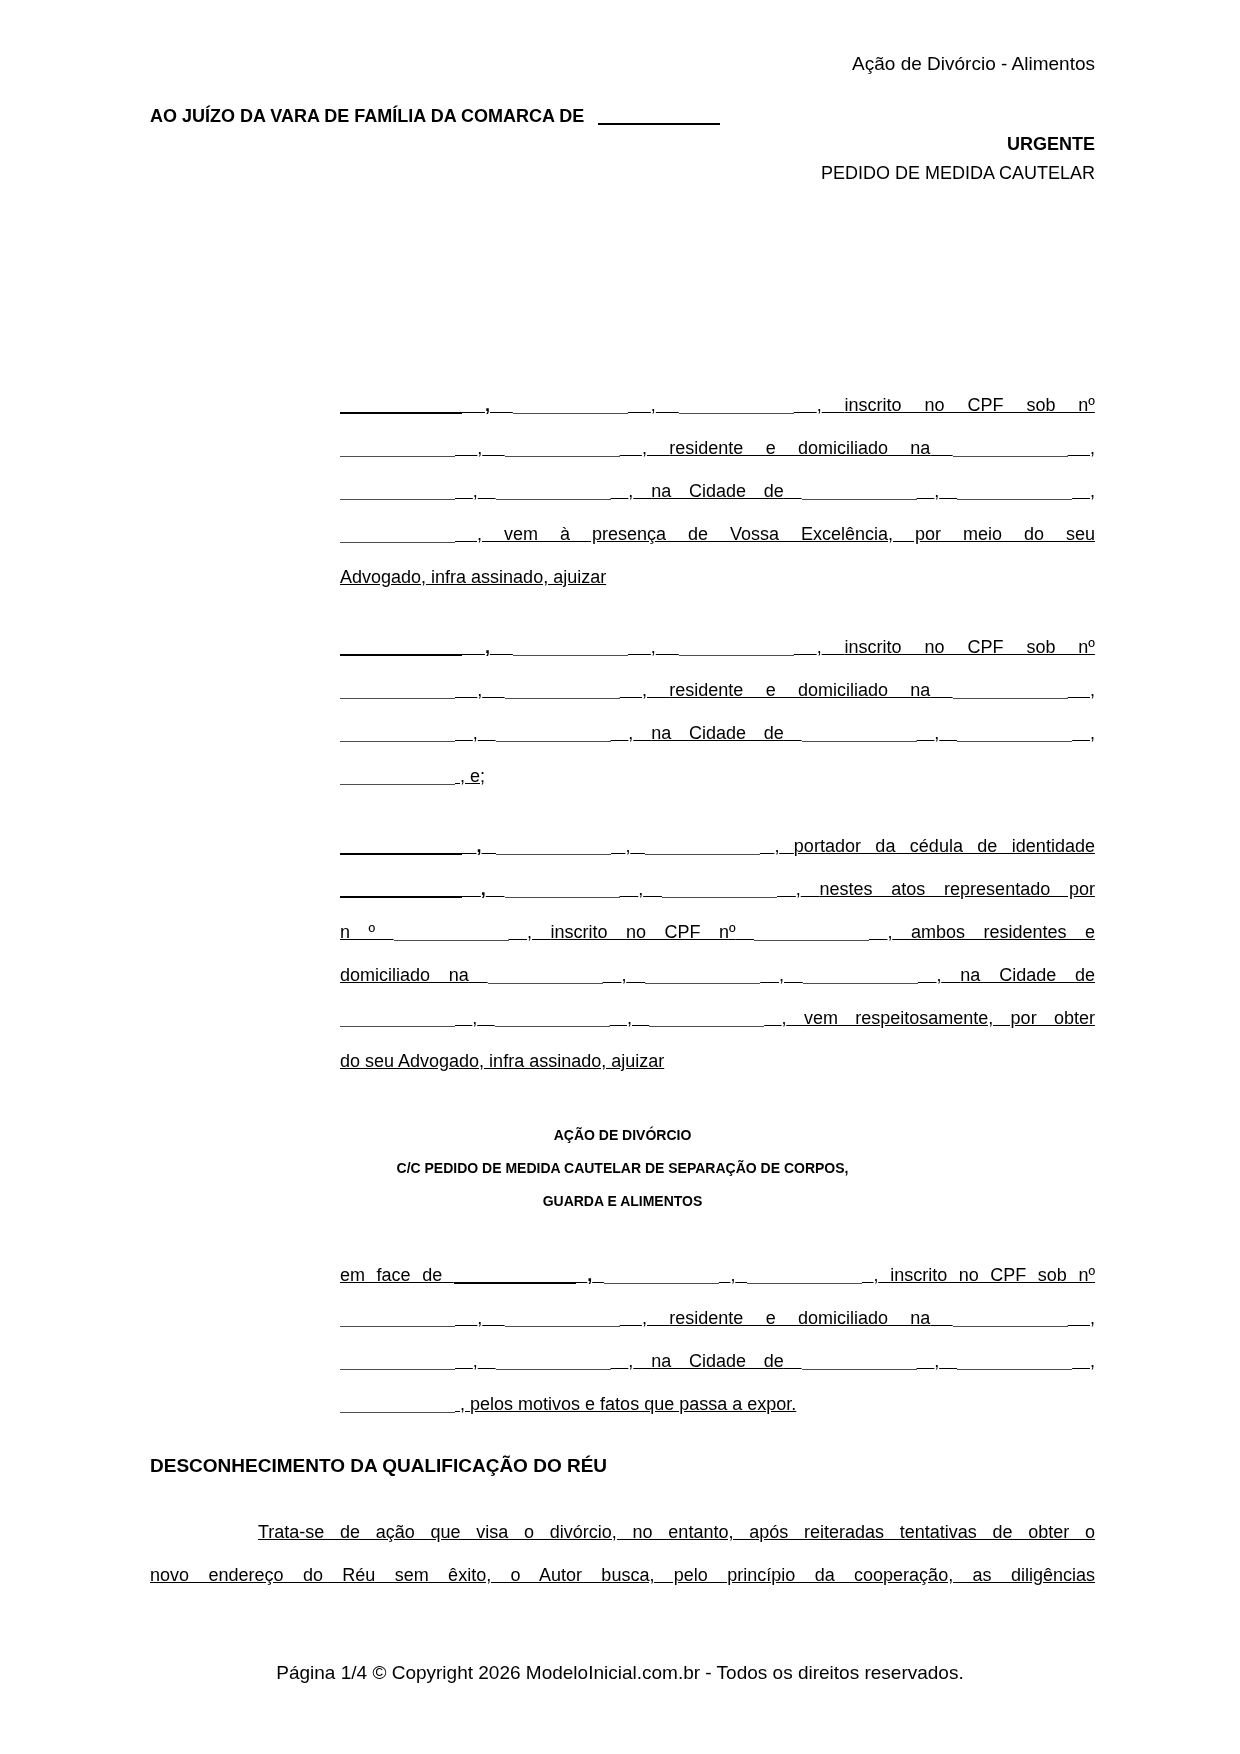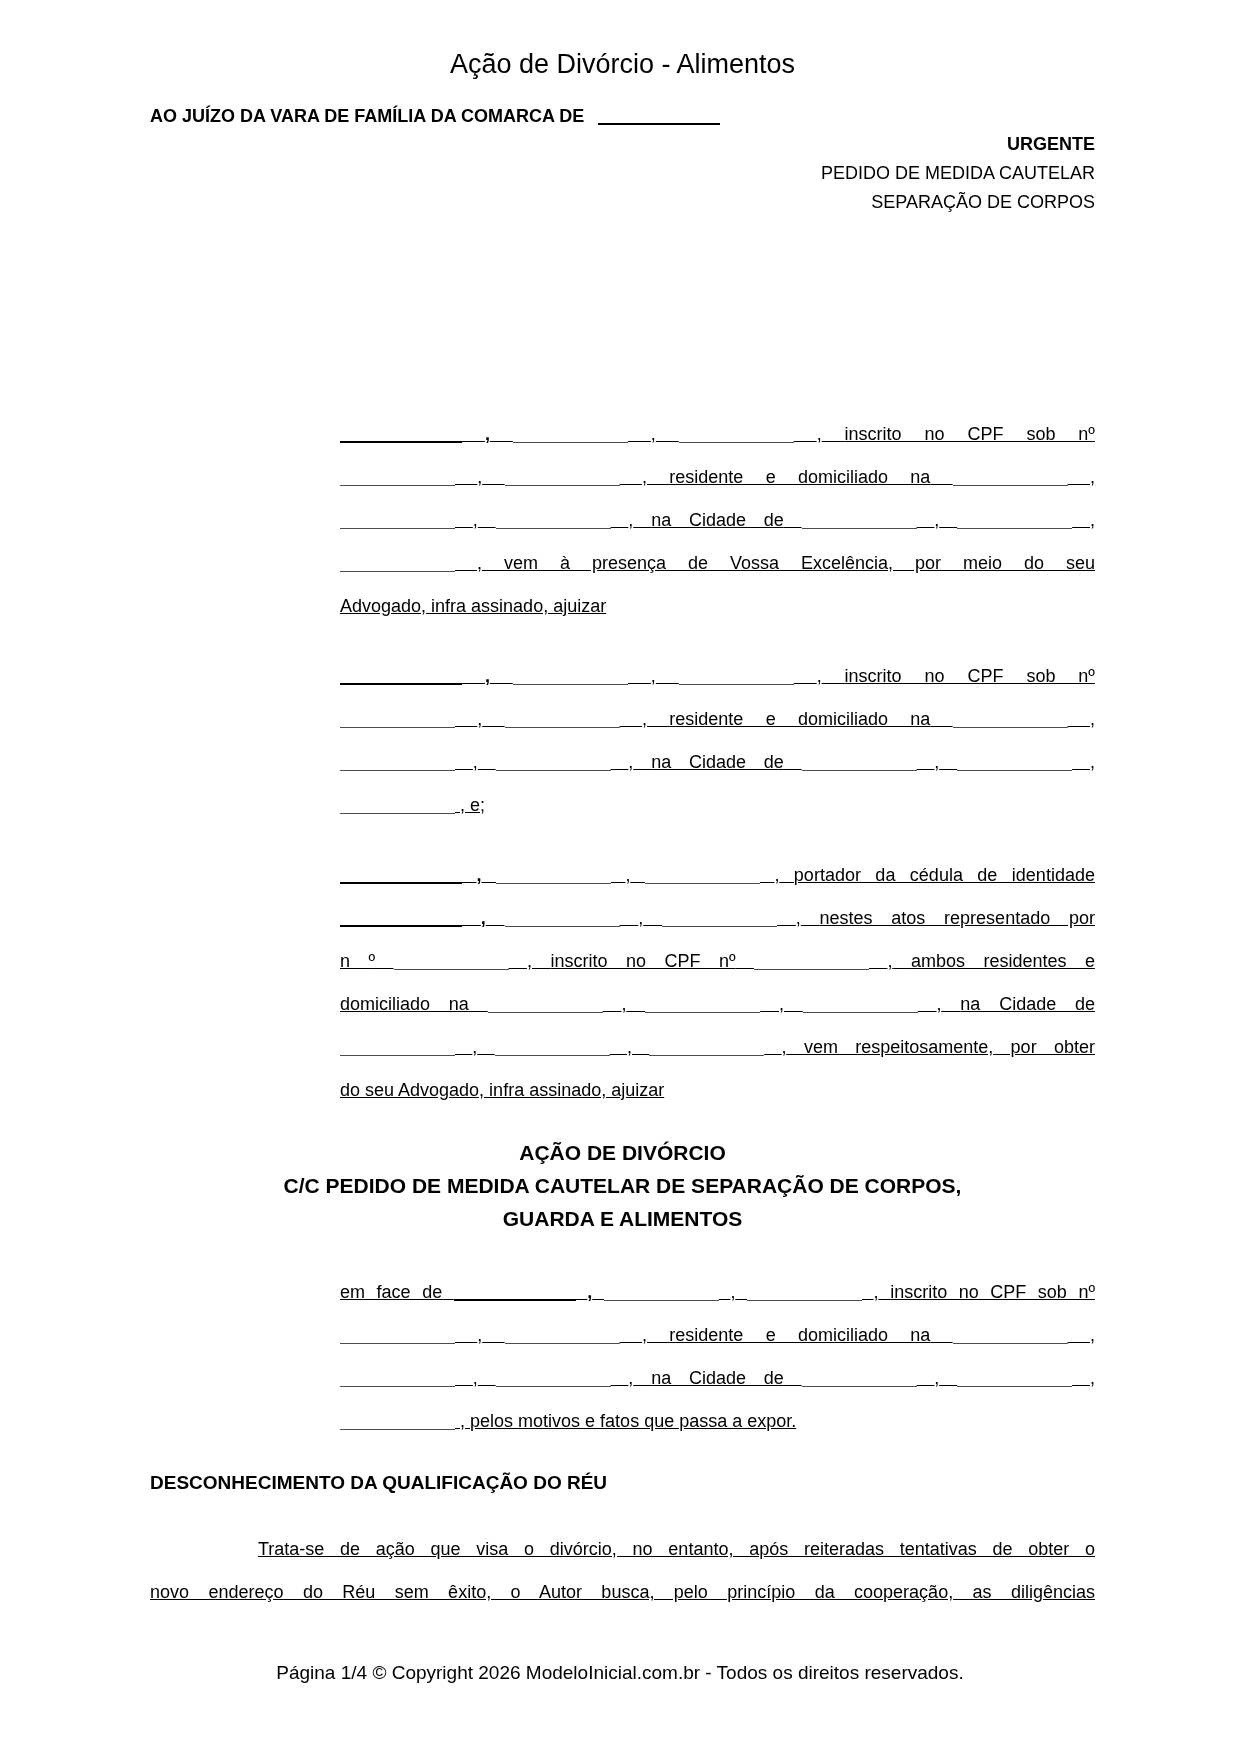--- a/index.html
+++ b/index.html
@@ -8,22 +8,22 @@
     background: #ffffff;
     position: relative;
     overflow: hidden;
     font-family: "Liberation Sans", "DejaVu Sans", sans-serif;
     color: #000;
   }
   .page { padding: 0 145px 0 150px; }
 
   .title {
     margin: 0; padding-top: 50px;
-    font-size: 27px; font-weight: 400;
-    line-height: 28px; text-align: center;
+    font-size: 19px; font-weight: 400;
+    line-height: 28px; text-align: right;
   }
 
   .addressee {
     margin-top: 24px;
     font-size: 18px; font-weight: 700;
     line-height: 28px;
   }
   .addressee .blank { margin-left: 14px; }
 
   .urgency {
@@ -38,23 +38,23 @@
   .line { text-align: justify; text-align-last: justify; text-decoration: underline; }
   .line.no-stretch { text-align-last: left; }
   .line.indent-first { text-indent: 108px; }
 
   .p-author1 { margin-top: 196px; }
   .p-author2 { margin-top: 27px; }
   .p-minor   { margin-top: 27px; }
   .p-defendant { margin-top: 36px; }
 
   .action-heading {
-    margin-top: 24px;
+    margin-top: 36px;
     text-align: center;
-    font-size: 21px; font-weight: 700;
+    font-size: 14px; font-weight: 700;
     line-height: 33px;
   }
 
   .section-heading {
     margin: 26px 0 0 0;
     font-size: 19px; font-weight: 700;
     line-height: 28px;
   }
 
   .p-facts { margin-top: 31px; }
@@ -86,21 +86,20 @@
 
   <h1 class="title">Ação de Divórcio - Alimentos</h1>
 
   <div class="addressee">
     <span>AO JUÍZO DA VARA DE FAMÍLIA DA COMARCA DE</span><span class="blank blank-bold"></span>
   </div>
 
   <div class="urgency">
     <div class="bold-line">URGENTE</div>
     <div>PEDIDO DE MEDIDA CAUTELAR</div>
-    <div>SEPARAÇÃO DE CORPOS</div>
   </div>
 
   <div class="para indented p-author1">
       <div class="line"><span class="blank blank-bold"></span> <span class="bold">,</span> <span class="blank"></span> <span>,</span> <span class="blank"></span> <span>,</span> <span>inscrito no CPF sob nº</span></div>
       <div class="line"><span class="blank"></span> <span>,</span> <span class="blank"></span> <span>,</span> <span>residente e domiciliado na</span> <span class="blank"></span> <span>,</span></div>
       <div class="line"><span class="blank"></span> <span>,</span> <span class="blank"></span> <span>,</span> <span>na Cidade de</span> <span class="blank"></span> <span>,</span> <span class="blank"></span> <span>,</span></div>
       <div class="line"><span class="blank"></span> <span>,</span> <span>vem à presença de Vossa Excelência, por meio do seu</span></div>
       <div class="line no-stretch"><span>Advogado, infra assinado, ajuizar</span></div>
     </div>
 

